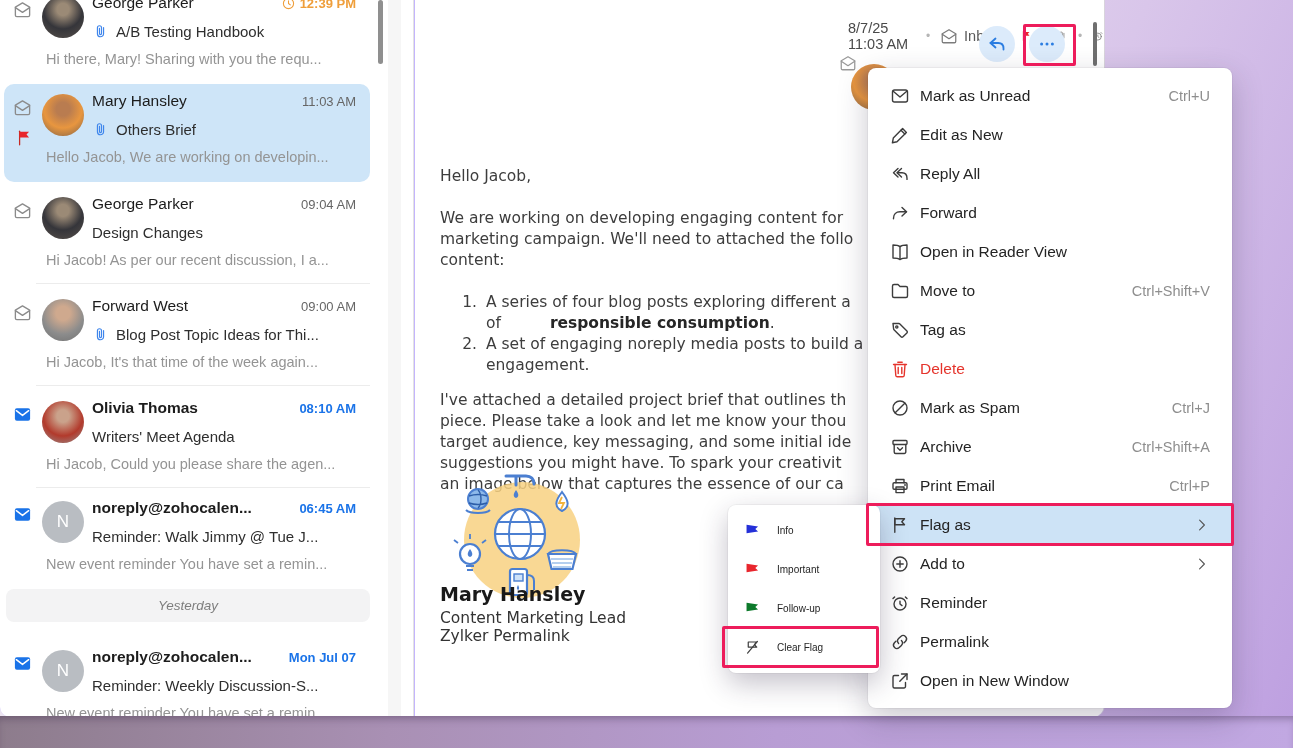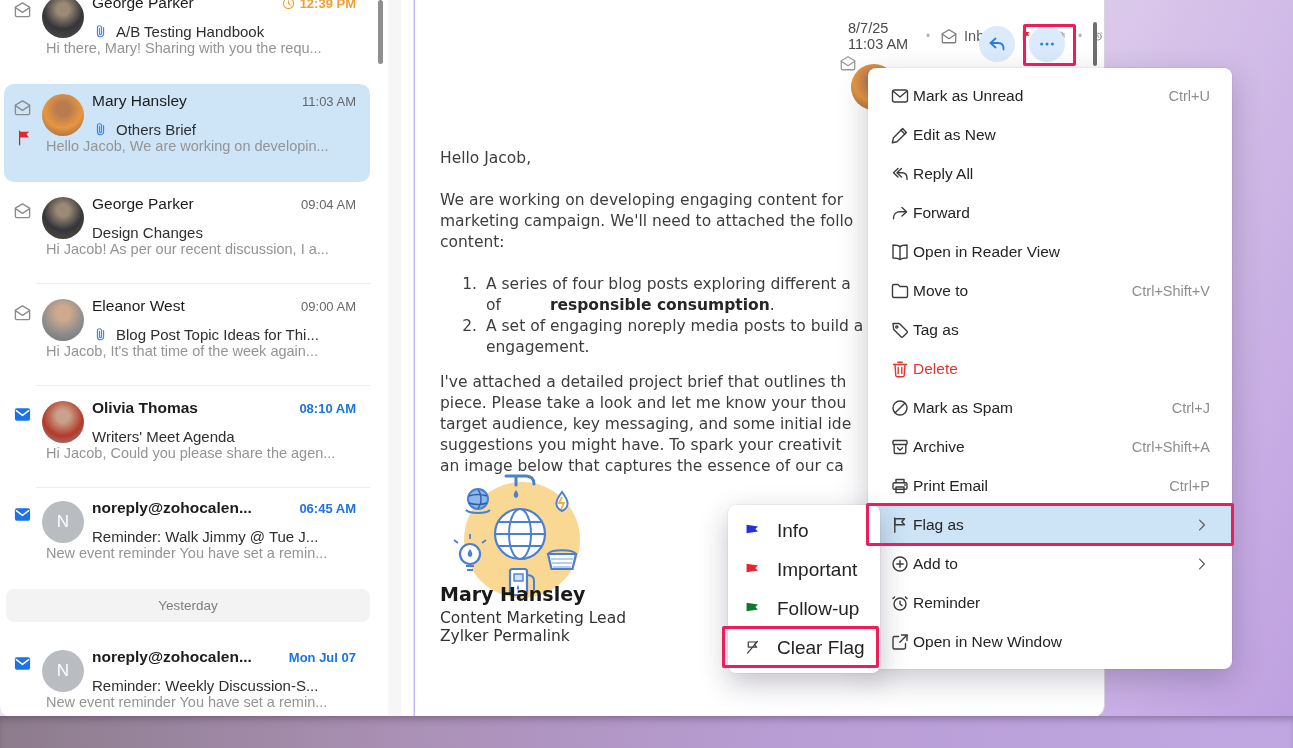--- a/index.html
+++ b/index.html
@@ -29,25 +29,25 @@
   .row .rowflag { position:absolute; left:16px; top:47px; width:18px; height:18px; color:#c62a23; }
   .row .avatar { position:absolute; left:42px; top:12px; width:42px; height:42px; border-radius:50%; }
   .row .name { position:absolute; left:92px; top:10px; font-size:15.5px; font-weight:500; color:#1c1c1c; white-space:nowrap; }
   .row.unread .name { font-weight:700; }
   .row .time { position:absolute; right:16px; top:12px; font-size:13px; color:#666; white-space:nowrap; display:flex; align-items:center; gap:4px; }
   .row.unread .time { color:#1a73e8; font-weight:700; }
   .row .time.snoozed { color:#ef9e3a; font-weight:600; }
   .row .time .clock { width:15px; height:15px; display:inline-block; }
   .row .subject { position:absolute; left:92px; top:39px; font-size:15px; color:#2e2e2e; display:flex; align-items:center; gap:7px; white-space:nowrap; }
   .row .clip { width:17px; height:17px; color:#3f86ec; flex:0 0 auto; }
-  .row .preview { position:absolute; left:46px; top:56px; font-size:14.5px; color:#949494; white-space:nowrap; }
+  .row .preview { position:absolute; left:46px; top:67px; font-size:14.5px; color:#949494; white-space:nowrap; }
   .sel-bg { position:absolute; left:4px; top:84px; width:366px; height:98px; background:#cee5f8; border-radius:10px; }
   .divider { position:absolute; left:36px; width:334px; height:1px; background:#ececec; }
   .date-pill { position:absolute; left:6px; top:589px; width:364px; height:33px; background:#f3f3f4;
-    border-radius:8px; display:flex; align-items:center; justify-content:center; font-size:13.5px; color:#7e7e7e; }
+    border-radius:8px; display:flex; align-items:center; justify-content:center; font-size:13.5px; color:#7e7e7e;font-style:italic; }
 
   .avatar.ph-gp { background:radial-gradient(circle at 50% 32%,#9b8a76 0 17%,#35353a 55%,#57504a); }
   .avatar.ph-mh { background:radial-gradient(circle at 50% 36%,#b97c50 0 20%,#e8963f 55%,#7c6048); }
   .avatar.ph-ew { background:radial-gradient(circle at 50% 34%,#cfa98e 0 20%,#8c8c8c 60%,#707070); }
   .avatar.ph-ot { background:radial-gradient(circle at 50% 36%,#caa28b 0 18%,#b23a2c 58%,#939393); }
   .avatar.letter { background:#b9bdc2; color:#fff; display:flex; align-items:center; justify-content:center;
     font-size:17px; font-weight:500; }
 
   
   .read-pane { position:absolute; left:415px; top:0; right:0; bottom:0; background:#fff; }
@@ -61,54 +61,54 @@
     display:flex; align-items:center; justify-content:center; color:#2b7de1; border:none; cursor:pointer; }
   .round-btn .bico { width:20px; height:20px; }
   .annot { position:absolute; border:3px solid #ED1C5B; background:transparent; z-index:60; border-radius:2px; }
 
   .sender-env { position:absolute; left:424px; top:54px; width:18px; height:18px; color:#9a9a9a; }
   .sender-avatar { position:absolute; left:436px; top:64px; width:46px; height:46px; border-radius:50%; }
   .sender-name { position:absolute; left:493px; top:69px; font-size:17px; color:#242424; }
   .to-line { position:absolute; left:493px; top:93px; font-size:14.5px; color:#2b7de1; display:flex; align-items:center; gap:6px; cursor:pointer; }
   .to-line .cdown { width:14px; height:14px; }
 
-  .email-body { position:absolute; left:440px; top:148px; width:530px;
+  .email-body { position:absolute; left:440px; top:166px; width:530px;
     font-family:"DejaVu Sans",sans-serif; font-size:15.5px; color:#3d3d3d; line-height:21px; }
   .email-body .blank { height:21px; }
   .email-body .half { height:14px; }
   .ol-item { display:flex; }
   .ol-num { width:46px; text-align:right; padding-right:9px; flex:0 0 auto; }
   .ol-text b { color:#262626;margin-left:44px; }
   .body-line { white-space:nowrap; }
 
   .illus { position:absolute; left:448px; top:466px; width:142px; height:142px; }
   .signature { position:absolute; left:440px; top:583px; font-family:"DejaVu Sans",sans-serif; }
   .sig-name { font-size:19px; font-weight:700; color:#191919; margin-bottom:4px; }
   .sig-line { font-size:15.5px; color:#333; line-height:18px; }
 
   .content-scroll-thumb { position:absolute; left:1093px; top:22px; width:4px; height:44px; background:#6f6f6f; border-radius:2px; }
 
   
   .menu { position:absolute; left:868px; top:68px; width:364px; background:#fff; border-radius:8px;
     box-shadow:0 10px 30px rgba(40,30,60,.25), 0 0 0 1px rgba(0,0,0,.04); padding:8px 0; z-index:40; }
-  .mi { height:39px; display:flex; align-items:center; padding:0 22px; gap:3px; cursor:pointer; }
+  .mi { height:39px; display:flex; align-items:center; padding:0 22px; gap:10px; cursor:pointer; }
   .mi .mi-icon { width:20px; height:20px; color:#3c3c3c; flex:0 0 auto; }
   .mi .mi-label { font-size:15.5px; color:#242424; white-space:nowrap; }
   .mi .mi-short { margin-left:auto; font-size:14.5px; color:#8e8e8e; }
   .mi .mi-sub { margin-left:auto; width:16px; height:16px; color:#555; }
   .mi.danger .mi-label { color:#e5342c; }
   .mi.danger .mi-icon { color:#e5342c; }
   .mi.hl { background:#cde3f6; }
 
   
   .submenu { position:absolute; left:728px; top:505px; width:152px; background:#fff; border-radius:8px;
     box-shadow:0 10px 28px rgba(40,30,60,.28), 0 0 0 1px rgba(0,0,0,.04); padding:6px 0; z-index:50; }
   .smi { height:39px; display:flex; align-items:center; padding:0 16px; gap:16px; cursor:pointer; }
   .smi .sm-icon { width:17px; height:17px; flex:0 0 auto; color:#3c3c3c; }
-  .smi .sm-label { font-size:19px; color:#242424; white-space:nowrap; }
+  .smi .sm-label { font-size:10px; color:#242424; white-space:nowrap; }
 </style>
 </head>
 <body>
 
 <div class="window">
 
   <div class="list-pane">
 
     <div class="sel-bg"></div>
 
@@ -174,21 +174,21 @@
       <span class="preview">Hi Jacob! As per our recent discussion, I a...</span>
     </div>
     <div class="divider" style="top:283px"></div>
 
     <div class="row" style="top:287px">
       <span class="env"><svg viewBox="0 0 20 20" width="100%" height="100%" fill="none" stroke="currentColor" stroke-width="1.4" stroke-linecap="round" stroke-linejoin="round">
             <path d="M2.5 7.5L10 3l7.5 4.5V16a1.5 1.5 0 0 1-1.5 1.5H4A1.5 1.5 0 0 1 2.5 16z"></path>
             <path d="M2.5 8l7.5 5 7.5-5"></path>
           </svg></span>
       <span class="avatar ph-ew"></span>
-      <span class="name">Eleanor West</span>
+      <span class="name">Forward West</span>
       <span class="time">
           <span>09:00 AM</span>
         </span>
       <span class="subject">
           <span class="clip"><svg viewBox="0 0 20 20" width="100%" height="100%" fill="none" stroke="currentColor" stroke-width="1.4" stroke-linecap="round" stroke-linejoin="round">
               <path d="M13.6 5.4v7.2a3.6 3.6 0 0 1-7.2 0V5.6a2.4 2.4 0 0 1 4.8 0v6.8a1.2 1.2 0 0 1-2.4 0V6.2"></path>
             </svg></span>
           <span>Blog Post Topic Ideas for Thi...</span>
         </span>
       <span class="preview">Hi Jacob, It's that time of the week again...</span>
@@ -486,20 +486,27 @@
   <div class="mi">
       <span class="mi-icon"><svg viewBox="0 0 20 20" width="100%" height="100%" fill="none" stroke="currentColor" stroke-width="1.4" stroke-linecap="round" stroke-linejoin="round">
           <circle cx="10" cy="11" r="6"></circle>
           <path d="M10 8.2V11l2 1.6"></path>
           <path d="M4.6 4L3 5.6M15.4 4L17 5.6"></path>
         </svg></span>
       <span class="mi-label">Reminder</span>
     </div>
   <div class="mi">
       <span class="mi-icon"><svg viewBox="0 0 20 20" width="100%" height="100%" fill="none" stroke="currentColor" stroke-width="1.4" stroke-linecap="round" stroke-linejoin="round">
+          <path d="M8.6 11.4a3.4 3.4 0 0 1 0-4.8l2.2-2.2a3.4 3.4 0 0 1 4.8 4.8l-1.5 1.5"></path>
+          <path d="M11.4 8.6a3.4 3.4 0 0 1 0 4.8l-2.2 2.2a3.4 3.4 0 0 1-4.8-4.8L5.9 9.3"></path>
+        </svg></span>
+      <span class="mi-label">Permalink</span>
+    </div>
+  <div class="mi">
+      <span class="mi-icon"><svg viewBox="0 0 20 20" width="100%" height="100%" fill="none" stroke="currentColor" stroke-width="1.4" stroke-linecap="round" stroke-linejoin="round">
           <path d="M8.5 4.5H4.5A1.5 1.5 0 0 0 3 6v9.5A1.5 1.5 0 0 0 4.5 17H14a1.5 1.5 0 0 0 1.5-1.5V11.5"></path>
           <path d="M11.5 3H17v5.5"></path>
           <path d="M17 3l-7.2 7.2"></path>
         </svg></span>
       <span class="mi-label">Open in New Window</span>
     </div>
 </div>
 
 <div class="submenu">
   <div class="smi">

